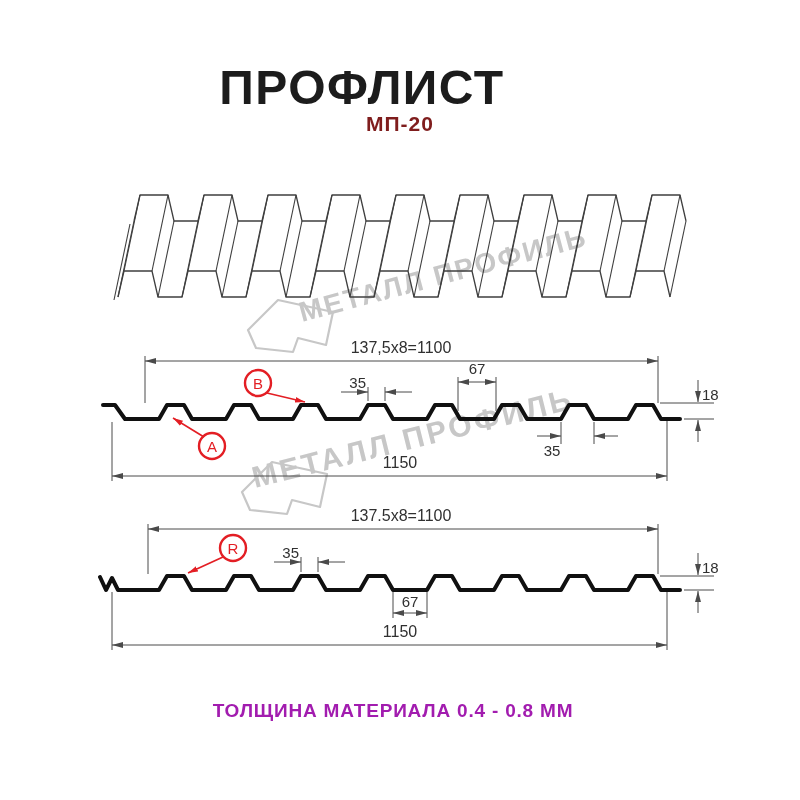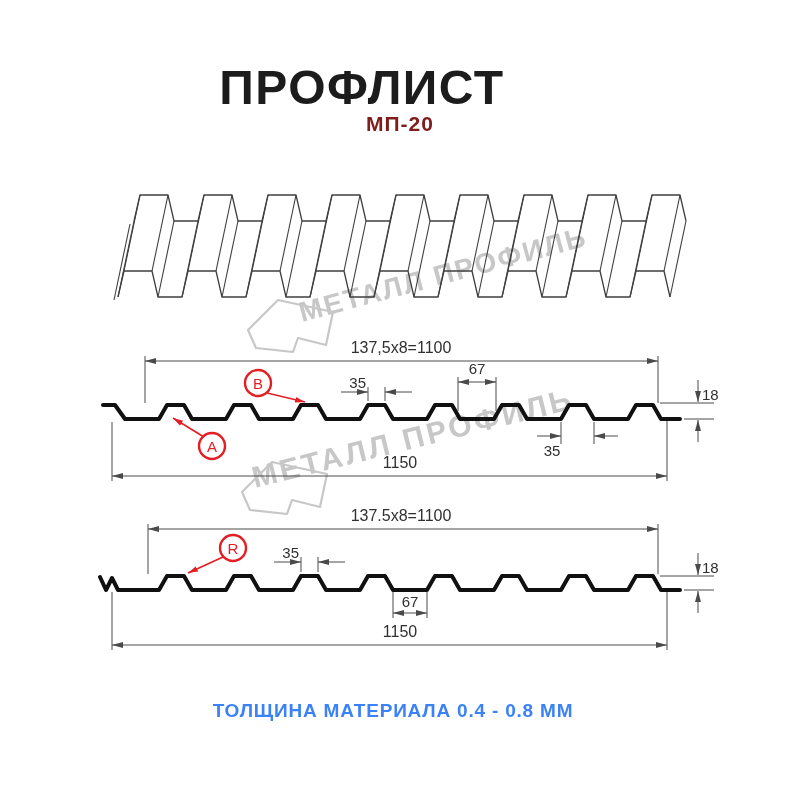--- a/index.html
+++ b/index.html
@@ -7,21 +7,21 @@
   .page-title{
     position:absolute;top:60px;left:0;width:724px;text-align:center;
     font-size:48px;font-weight:800;letter-spacing:1.5px;color:#1c1c1c;
   }
   .page-subtitle{
     position:absolute;top:112px;left:0;width:800px;text-align:center;
     font-size:21px;font-weight:600;letter-spacing:1px;color:#7f1d1d;
   }
   .footer-note{
     position:absolute;top:700px;left:0;width:786px;text-align:center;
-    font-size:19px;font-weight:600;letter-spacing:0.8px;color:#3b82f6;
+    font-size:19px;font-weight:600;letter-spacing:0.8px;color:#a21caf;
   }
   #diagram{position:absolute;top:0;left:0;}
   svg text{font-family:"Liberation Sans","DejaVu Sans",sans-serif;}
 </style>
 </head>
 <body>
 
 <div class="page-title">ПРОФЛИСТ</div>
 <div class="page-subtitle">МП-20</div>
 

